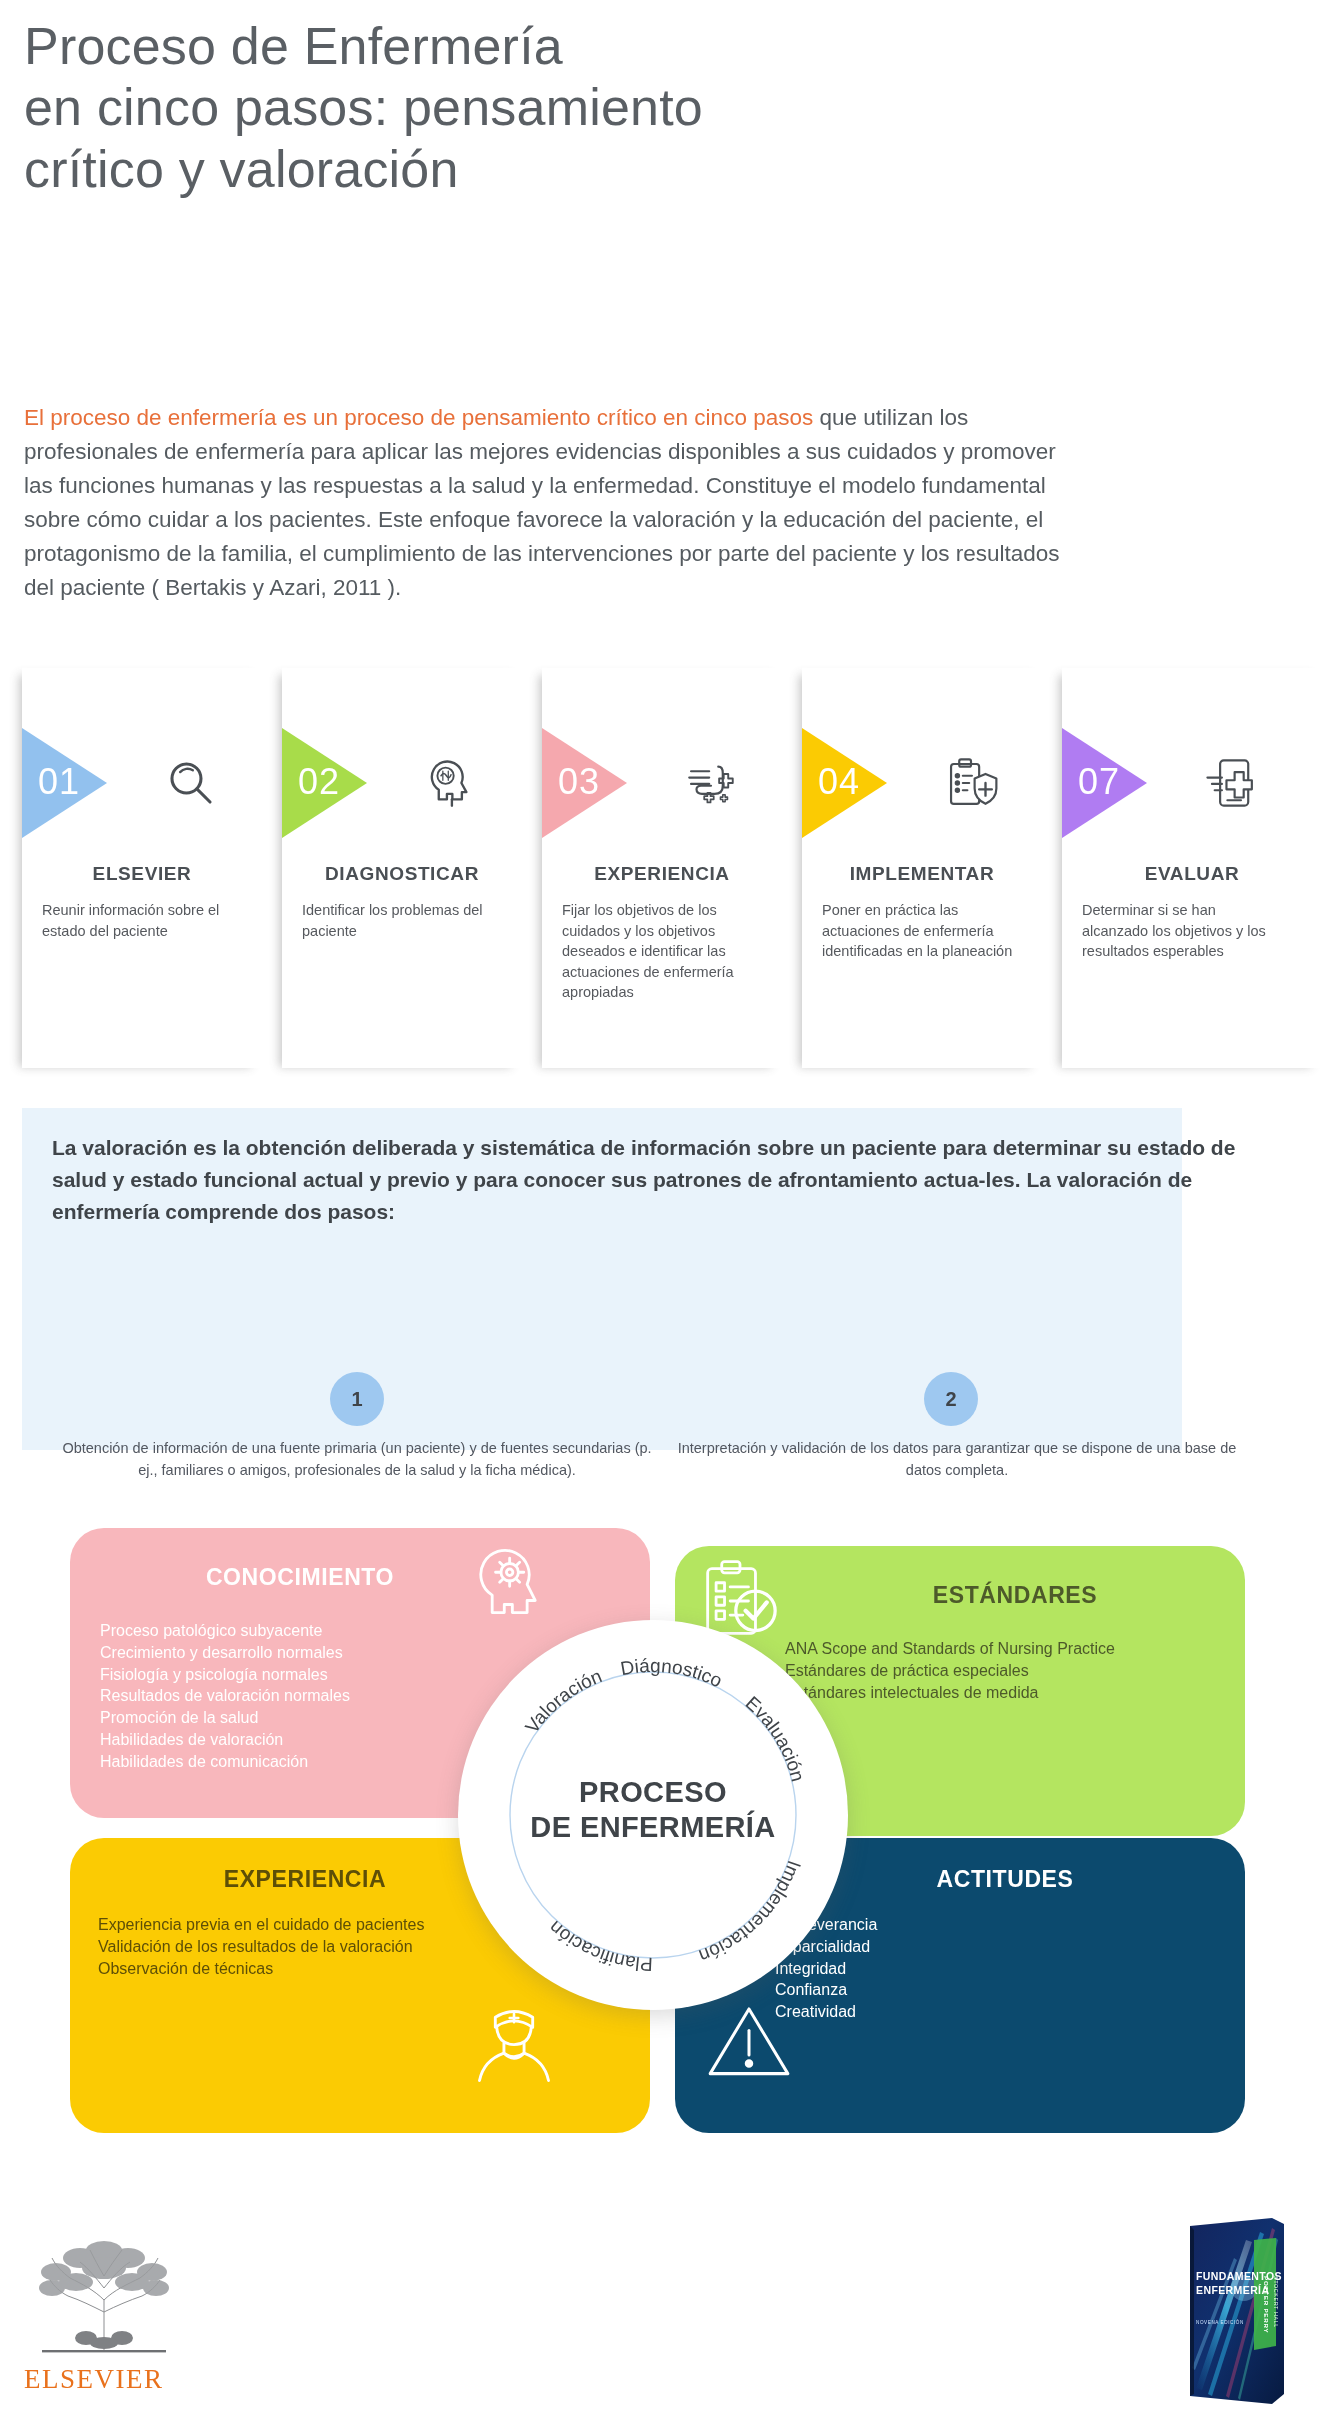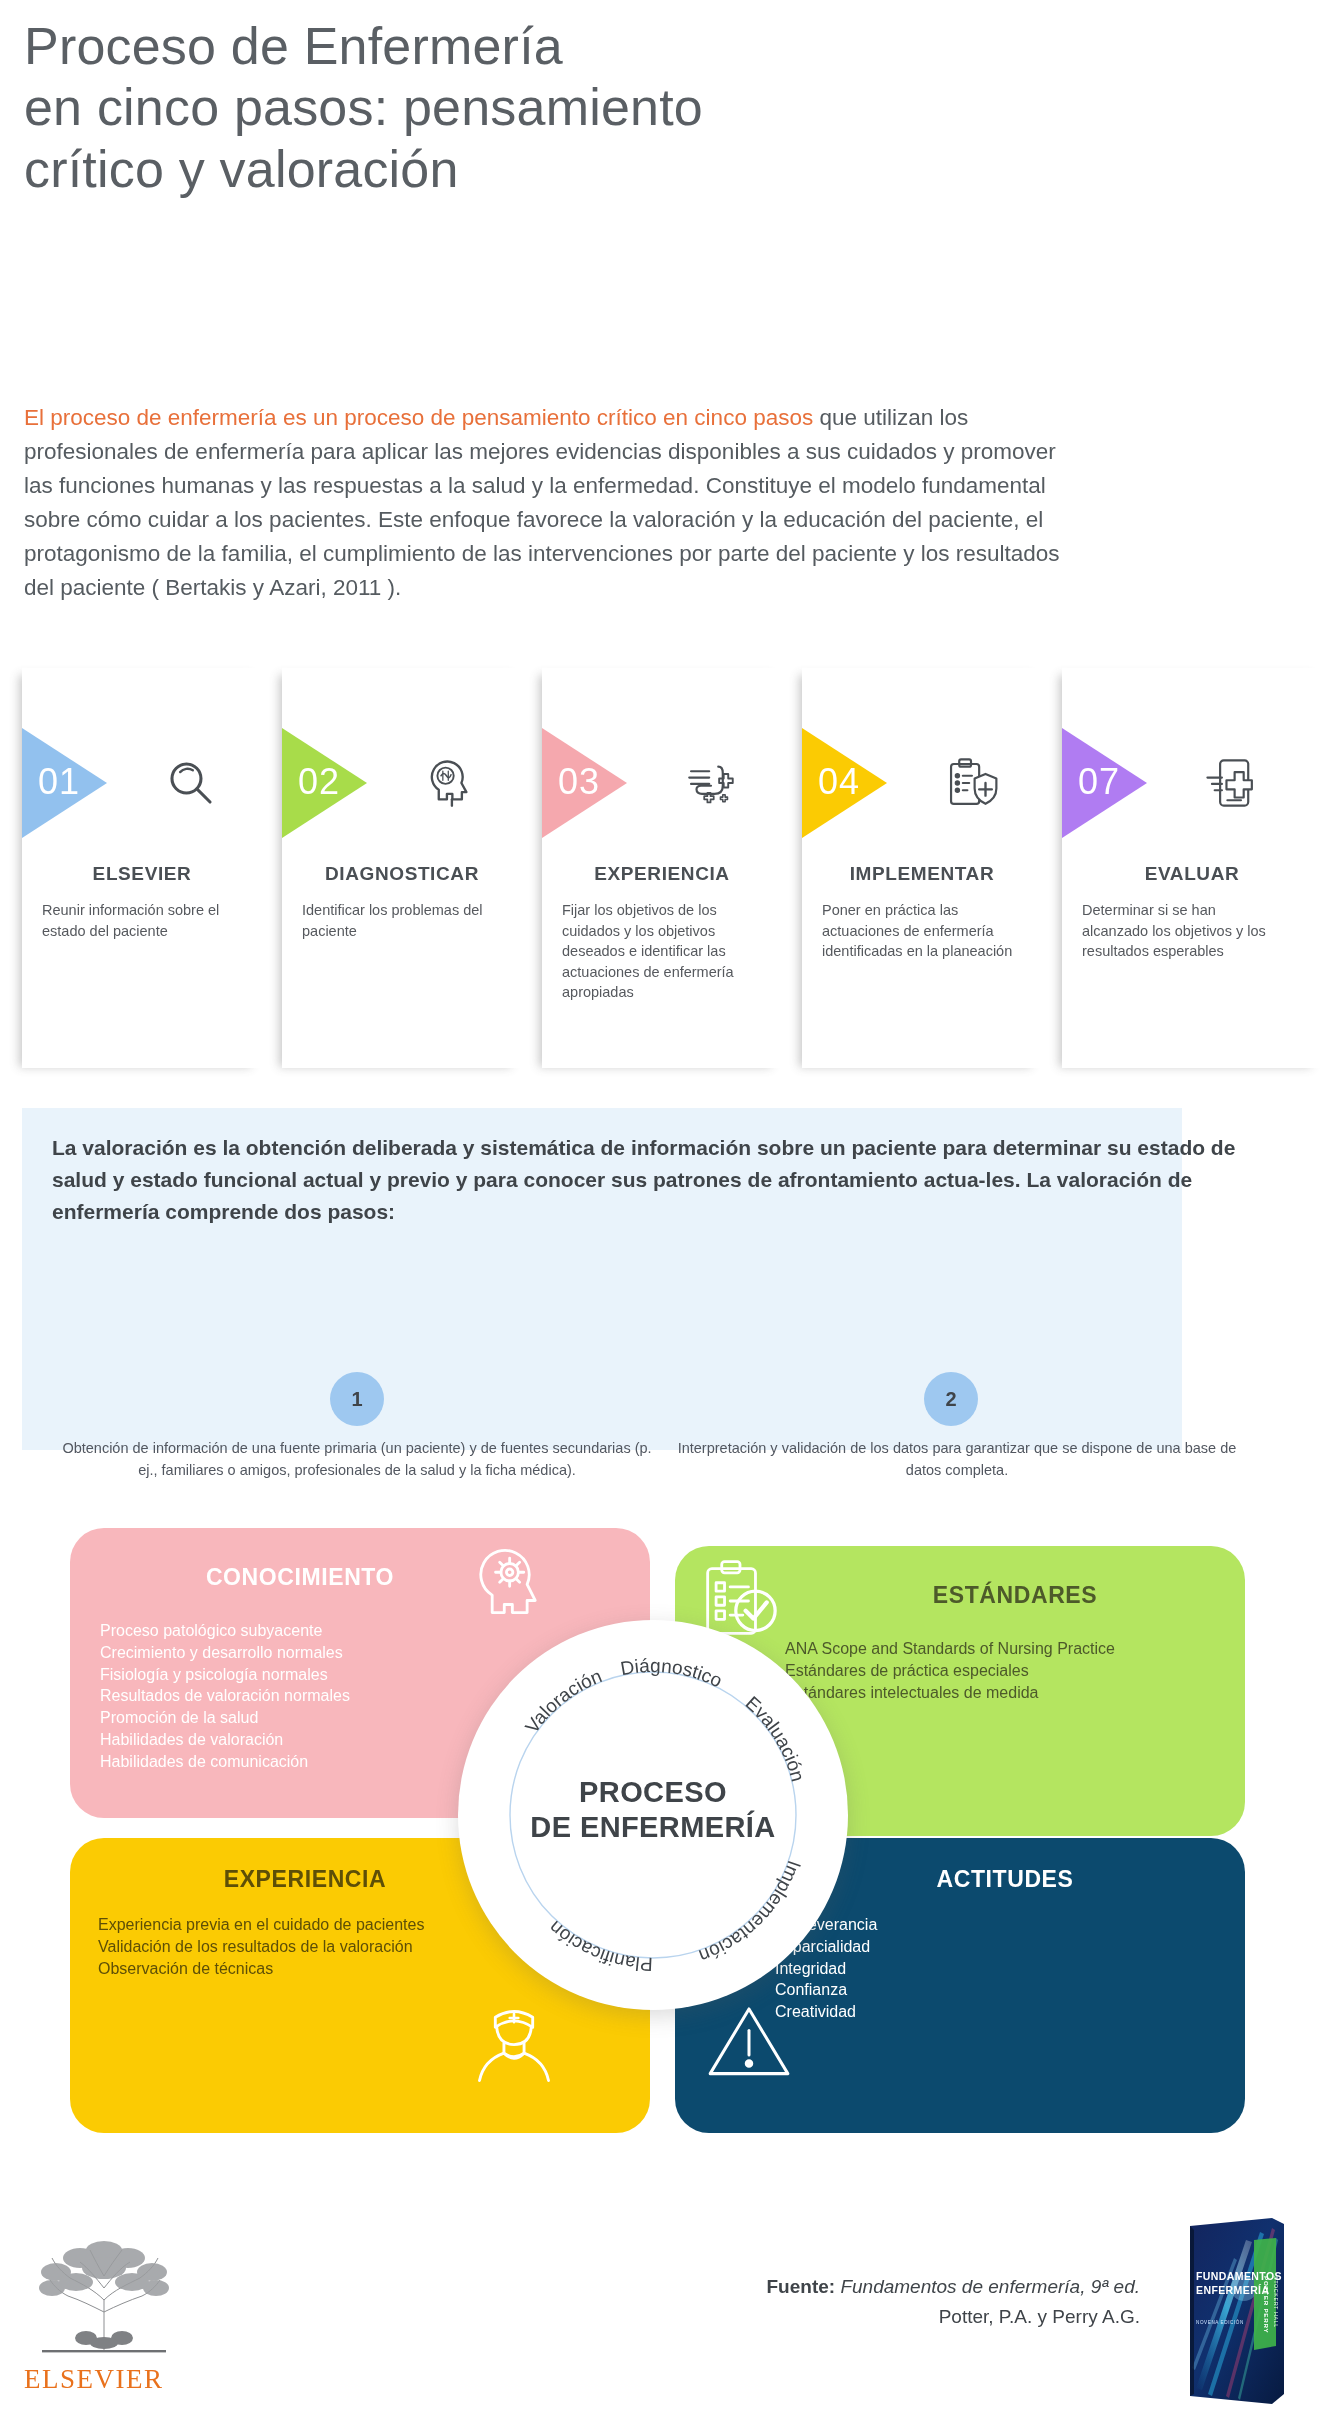--- a/index.html
+++ b/index.html
@@ -373,25 +373,20 @@
         <g fill="#7f8184">
           <ellipse cx="62" cy="100" rx="11" ry="7"></ellipse>
           <ellipse cx="98" cy="100" rx="11" ry="7"></ellipse>
           <ellipse cx="80" cy="105" rx="14" ry="6"></ellipse>
         </g>
         <rect x="18" y="112" width="124" height="2.4" fill="#6e7073"></rect>
       </svg>
       <div class="etxt">ELSEVIER</div>
     </div>
 
-    <div class="fuente">
-      <b>Fuente:</b>
-      <i>Fundamentos de enfermería, 9ª ed.</i><br>
-      <span>Potter, P.A. y Perry A.G.</span>
-    </div>
   </div>
 
   <div class="book">
     <svg width="104" height="190" viewBox="0 0 104 190">
       <defs>
         <linearGradient id="bk" x1="0" y1="0" x2="1" y2="1">
           <stop offset="0%" stop-color="#13255e"></stop>
           <stop offset="45%" stop-color="#10306e"></stop>
           <stop offset="100%" stop-color="#071a40"></stop>
         </linearGradient>

